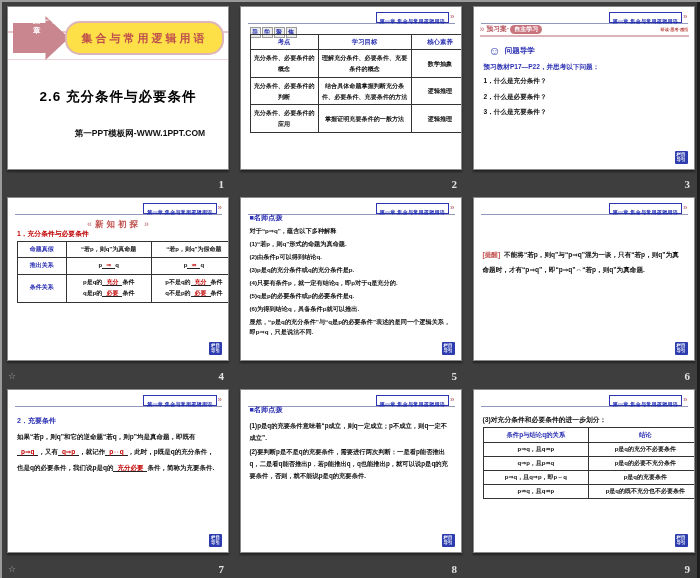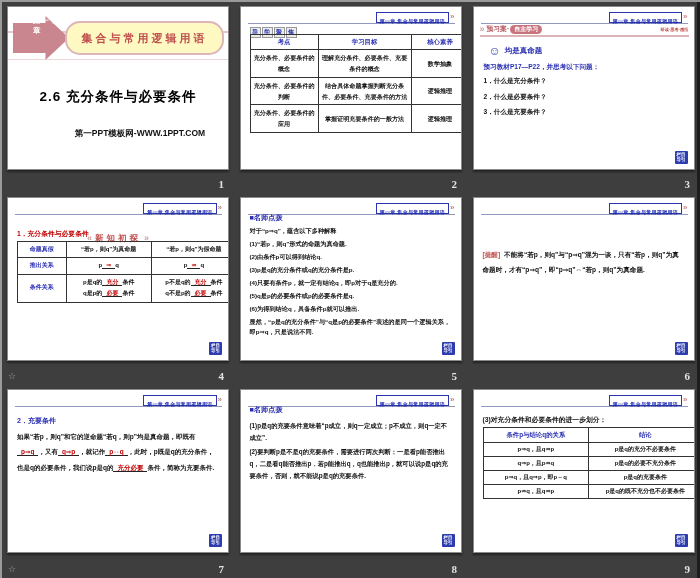--- a/index.html
+++ b/index.html
@@ -27,21 +27,21 @@
   td{font-size:6.1px;color:#111;line-height:1.85;padding:2px 3px;}
 
   
   .s1-line{position:absolute;top:24px;left:0;width:100%;border-top:2px solid #e6c6c9;}
   .s1-line2{position:absolute;top:52px;left:0;width:100%;border-top:1px solid #eed6d8;}
   .s1-arrow{position:absolute;top:9px;left:5px;width:56px;height:44px;background:#c9868e;
     clip-path:polygon(0 16%,58% 16%,58% 0,100% 50%,58% 100%,58% 84%,0 84%);
     display:flex;flex-direction:row;justify-content:center;padding-left:20px;box-sizing:border-box;font-family:Liberation Mono, monospace;}
   .s1-chap{font-size:7.5px;color:#fff;font-weight:bold;letter-spacing:1px;}
   .s1-pin{font-size:3.5px;color:#f2dbdd;margin-top:1px;}
-  .s1-pill{position:absolute;top:14px;left:57px;right:4px;height:30px;border:2px solid #ddb4b8;border-radius:15px;background:#fef9c3;display:flex;align-items:center;justify-content:center;}
+  .s1-pill{position:absolute;top:14px;left:57px;right:4px;height:30px;border:2px solid #ddb4b8;border-radius:15px;background:#fde047;display:flex;align-items:center;justify-content:center;}
   .s1-pill span{font-size:11px;font-weight:bold;color:#c0504d;letter-spacing:3px;}
   .s1-title{position:absolute;top:81px;left:0;width:100%;text-align:center;font-size:13.5px;font-weight:bold;color:#000;letter-spacing:1px;}
   .s1-footer{position:absolute;top:121px;left:0;width:100%;text-align:center;font-size:8.5px;font-weight:bold;color:#111;padding-left:22px;}
 
   
   .s2-badge{position:absolute;top:13px;left:9px;}
   .s2-badge span{display:inline-flex;width:9px;height:9px;margin-right:1px;border:1px solid #9a9a9a;background:#ececec;color:#2b35b0;font-size:6px;font-weight:bold;align-items:center;justify-content:center;}
   .s2-table{position:absolute;top:27px;left:9px;right:9px;}
   .s2-table th:nth-child(1),.s2-table td:nth-child(1){width:31%;}
   .s2-table th:nth-child(2),.s2-table td:nth-child(2){width:43%;}
@@ -54,21 +54,21 @@
   .s3-pill{background:#c9747d;color:#fff;font-size:6px;font-weight:bold;border-radius:5px;padding:0 4px;margin-left:1px;line-height:9px;}
   .s3-right{margin-left:auto;font-size:4.2px;color:#c0504d;font-weight:bold;}
   .s3-smiley-row{position:absolute;top:38px;left:15px;display:flex;align-items:center;}
   .s3-smiley{color:#2b35b0;font-size:12px;line-height:1;margin-right:4px;}
   .s3-sec{font-size:7.5px;font-weight:bold;color:#2a2fb2;}
   .s3-intro{position:absolute;top:56px;left:10px;font-size:6.6px;font-weight:bold;color:#2a2fb2;}
   .s3-qs{position:absolute;top:70px;left:10px;}
   .s3-qs div{font-size:6.6px;font-weight:bold;color:#111;margin-bottom:6.5px;}
 
   
-  .s4-banner{position:absolute;top:15px;left:0;width:100%;text-align:center;margin-top:14px;}
+  .s4-banner{position:absolute;top:15px;left:0;width:100%;text-align:center;}
   .s4-deco{color:#cf9aa0;font-weight:bold;font-size:9px;}
   .s4-banner-text{color:#c0504d;font-weight:bold;font-size:8.5px;letter-spacing:3px;margin:0 3px;}
   .s4-heading{position:absolute;top:31px;left:9px;font-size:6.8px;font-weight:bold;color:#c00000;}
   .s4-table{position:absolute;top:43px;left:9px;right:9px;}
   .s4-table td{font-size:6px;line-height:1.9;}
   .s4-table td.lbl{color:#2a2fb2;width:19%;}
   .fill{color:#c00000;border-bottom:1px solid #222;padding:0 4px;font-weight:bold;}
 
   
   .sec-title{position:absolute;top:15px;left:9px;font-size:7.2px;font-weight:bold;color:#2a2fb2;}
@@ -156,21 +156,21 @@
         <span class="chip"><span class="chip-text">第一章 集合与常用逻辑用语</span></span><span class="chip-chev">»</span>
       </div>
       <div class="s3-banner">
         <span class="s3-chev">»</span>
         <span class="s3-pre">预习案·</span>
         <span class="s3-pill">自主学习</span>
         <span class="s3-right">研读·思考·感悟</span>
       </div>
       <div class="s3-smiley-row">
         <span class="s3-smiley">☺</span>
-        <span class="s3-sec">均是真命题</span>
+        <span class="s3-sec">问题导学</span>
       </div>
       <div class="s3-intro">预习教材P17—P22，并思考以下问题：</div>
       <div class="s3-qs">
             <div>1．什么是充分条件？</div>
             <div>2．什么是必要条件？</div>
             <div>3．什么是充要条件？</div>
           </div>
       <div class="corner">
         <div>栏目</div>
         <div>导引</div>

